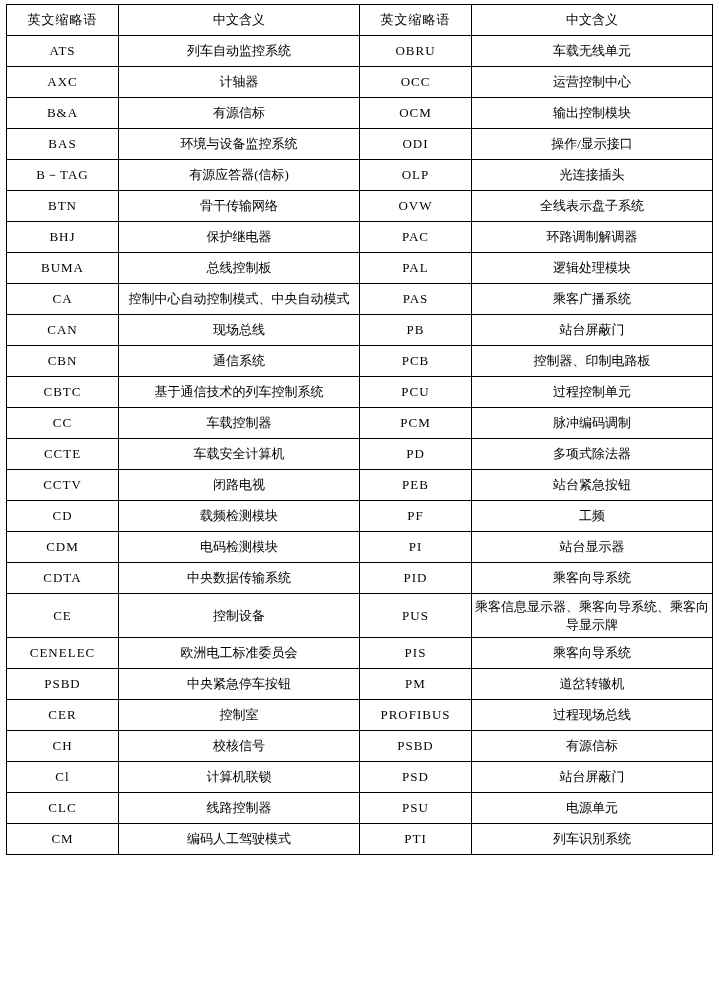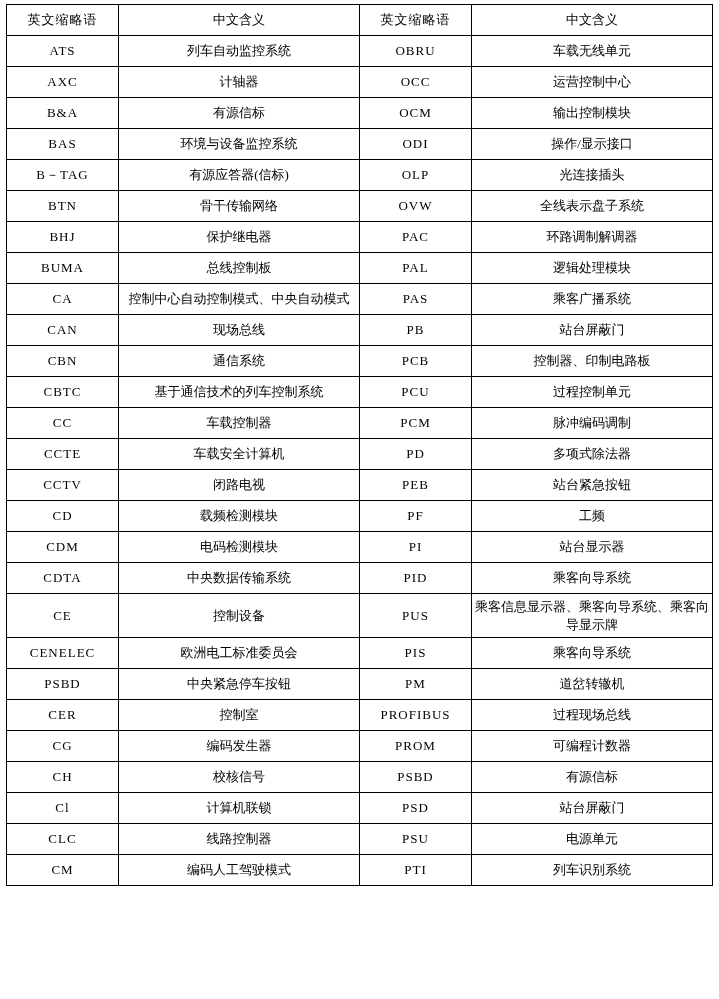--- a/index.html
+++ b/index.html
@@ -199,26 +199,20 @@
         <td class="abbr">PM</td>
         <td class="mean">道岔转辙机</td>
       </tr>
       <tr>
         <td class="abbr">CER</td>
         <td class="mean">控制室</td>
         <td class="abbr tight">PROFIBUS</td>
         <td class="mean">过程现场总线</td>
       </tr>
       <tr>
-        <td class="abbr">CG</td>
-        <td class="mean">编码发生器</td>
-        <td class="abbr">PROM</td>
-        <td class="mean">可编程计数器</td>
-      </tr>
-      <tr>
         <td class="abbr">CH</td>
         <td class="mean">校核信号</td>
         <td class="abbr">PSBD</td>
         <td class="mean">有源信标</td>
       </tr>
       <tr>
         <td class="abbr">Cl</td>
         <td class="mean">计算机联锁</td>
         <td class="abbr">PSD</td>
         <td class="mean">站台屏蔽门</td>

